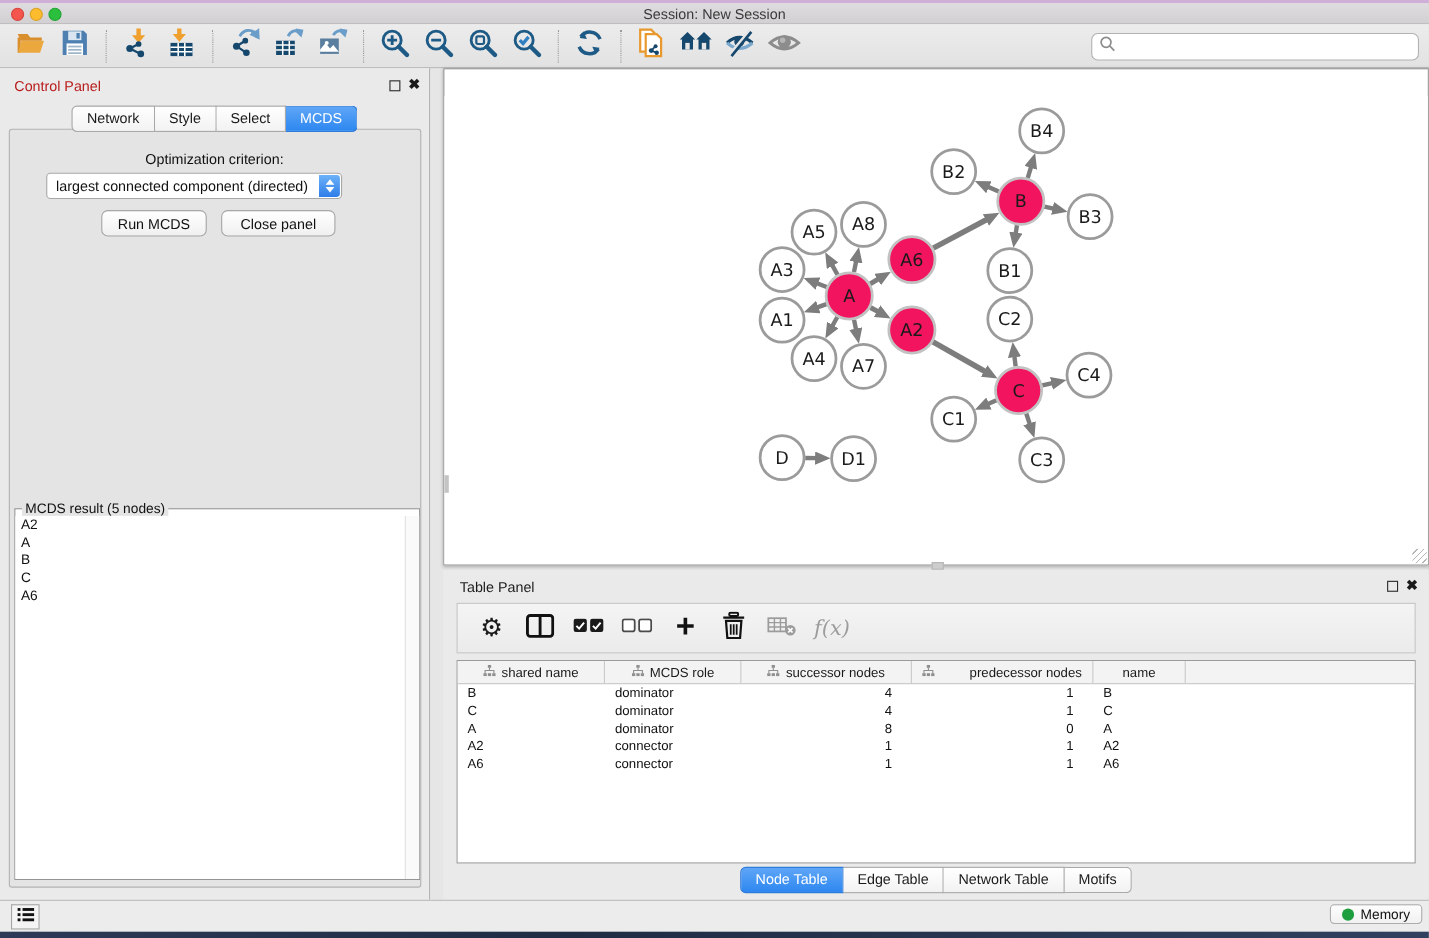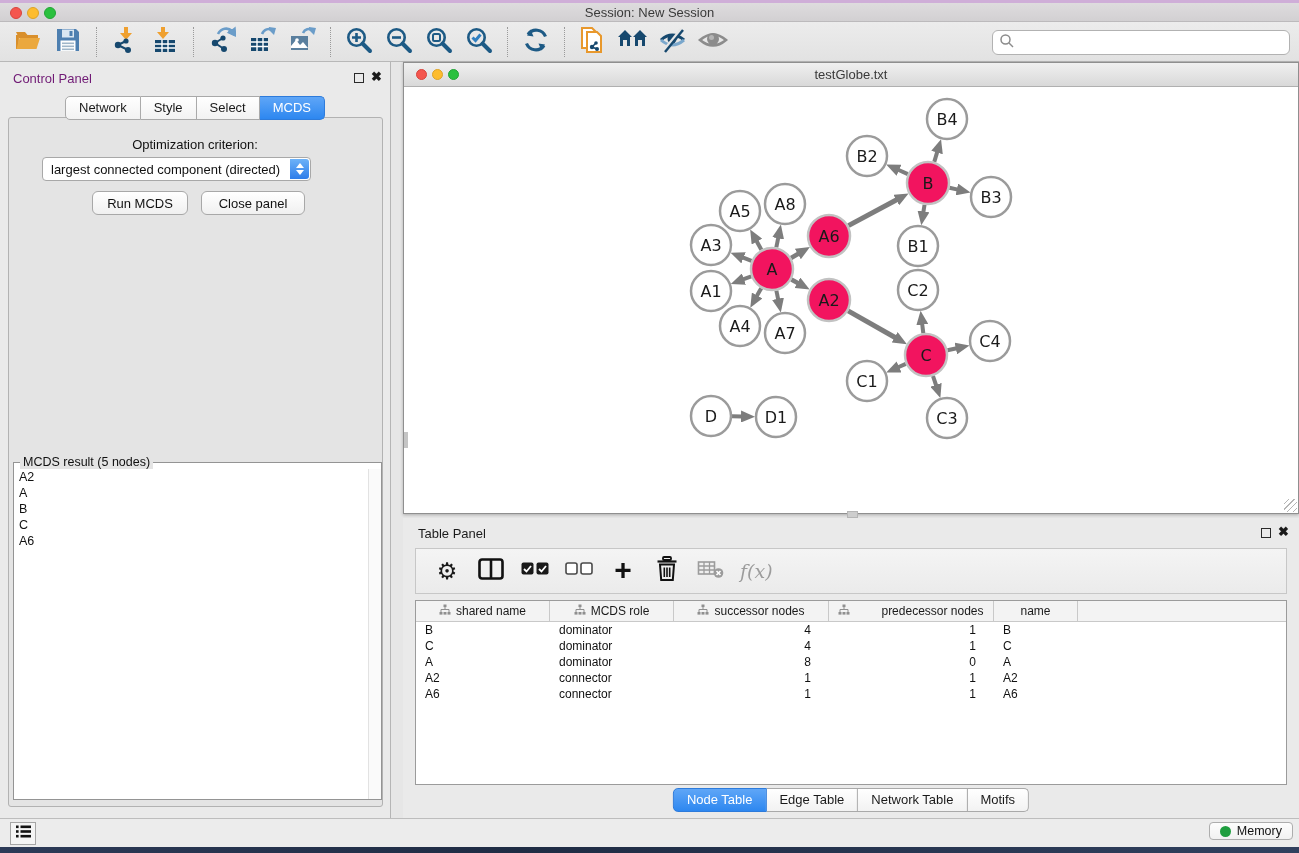--- a/index.html
+++ b/index.html
@@ -20,21 +20,21 @@
              display:flex; align-items:center; padding-left:8px; }
   .tbi { width:30px; height:30px; display:flex; align-items:center; justify-content:center; margin:0 5px; }
   .tb-divider { width:1px; height:30px; border-left:1px dotted #9a9a9a; margin:0 8px; }
   .search-wrap { position:absolute; right:9px; top:8px; width:298px; height:25px; background:#fff;
                  border:1px solid #b2b2b2; border-radius:6px; display:flex; align-items:center; padding-left:6px; }
   .search-wrap input { border:none; outline:none; flex:1; font-size:13px; background:transparent; height:20px;
                  font-family:"Liberation Sans", sans-serif;}
   
   .control-panel { position:absolute; left:0; top:62px; width:391px; height:756px;
                    background:#eaeaea; border-right:1px solid #b5b5b5; }
-  .cp-title { position:absolute; left:13px; top:9px; font-size:13px; color:#701a75; }
+  .cp-title { position:absolute; left:13px; top:9px; font-size:13px; color:#b91c1c; }
   .float-btn { position:absolute; top:11px; width:10px; height:10px; border:1.6px solid #2a2a2a; background:transparent; }
   .close-btn { position:absolute; top:7px; font-size:13px; font-weight:bold; color:#1a1a1a; }
   .cp-float { right:26px; } .cp-close { right:8px; }
   .seg-tabs { position:absolute; display:flex; z-index:3; }
   .cp-tabs { top:34px; left:50%; transform:translateX(-50%); }
   .seg-tab { font-size:13px; color:#1a1a1a; background:linear-gradient(#ffffff,#f2f2f2);
              border:1px solid #a9a9a9; border-left:none; padding:3px 13px 4px; white-space:nowrap; }
   .seg-tab:first-child { border-left:1px solid #a9a9a9; border-radius:5px 0 0 5px; }
   .seg-tab:last-child { border-radius:0 5px 5px 0; }
   .seg-tab.active { background:linear-gradient(#5fa6f7,#2d87f0); color:#fff; border-color:#2d7bdb; }
@@ -290,26 +290,20 @@
           <div class="mcds-item">A</div>
           <div class="mcds-item">B</div>
           <div class="mcds-item">C</div>
           <div class="mcds-item">A6</div>
         </div>
       <div class="mcds-scroll"></div>
     </fieldset>
   </div>
 
   <div class="net-window">
-    <div class="net-titlebar">
-      <div class="tl red"></div>
-      <div class="tl yel"></div>
-      <div class="tl grn"></div>
-      <div class="win-title net-title">testGlobe.txt</div>
-    </div>
     <div class="net-canvas">
       <svg id="graph-svg" width="894" height="426">
           <defs>
             <marker id="arrow" markerUnits="userSpaceOnUse" markerWidth="14" markerHeight="12" refX="1" refY="6" orient="auto">
               <polygon points="0,0 14,6 0,12" fill="#7d7d7d"></polygon>
             </marker>
           </defs>
           <line x1="347.30480533927783" y1="189.46384069730965" x2="338.9834826574797" y2="192.46497346779418" stroke="#7d7d7d" stroke-width="4" marker-end="url(#arrow)"></line>
           <line x1="347.52754906265756" y1="173.94526520498002" x2="338.63924235771105" y2="170.44822650139452" stroke="#7d7d7d" stroke-width="4" marker-end="url(#arrow)"></line>
           <line x1="357.230235352432" y1="201.1836432784806" x2="352.6441817280597" y2="209.35255129689364" stroke="#7d7d7d" stroke-width="4" marker-end="url(#arrow)"></line>

